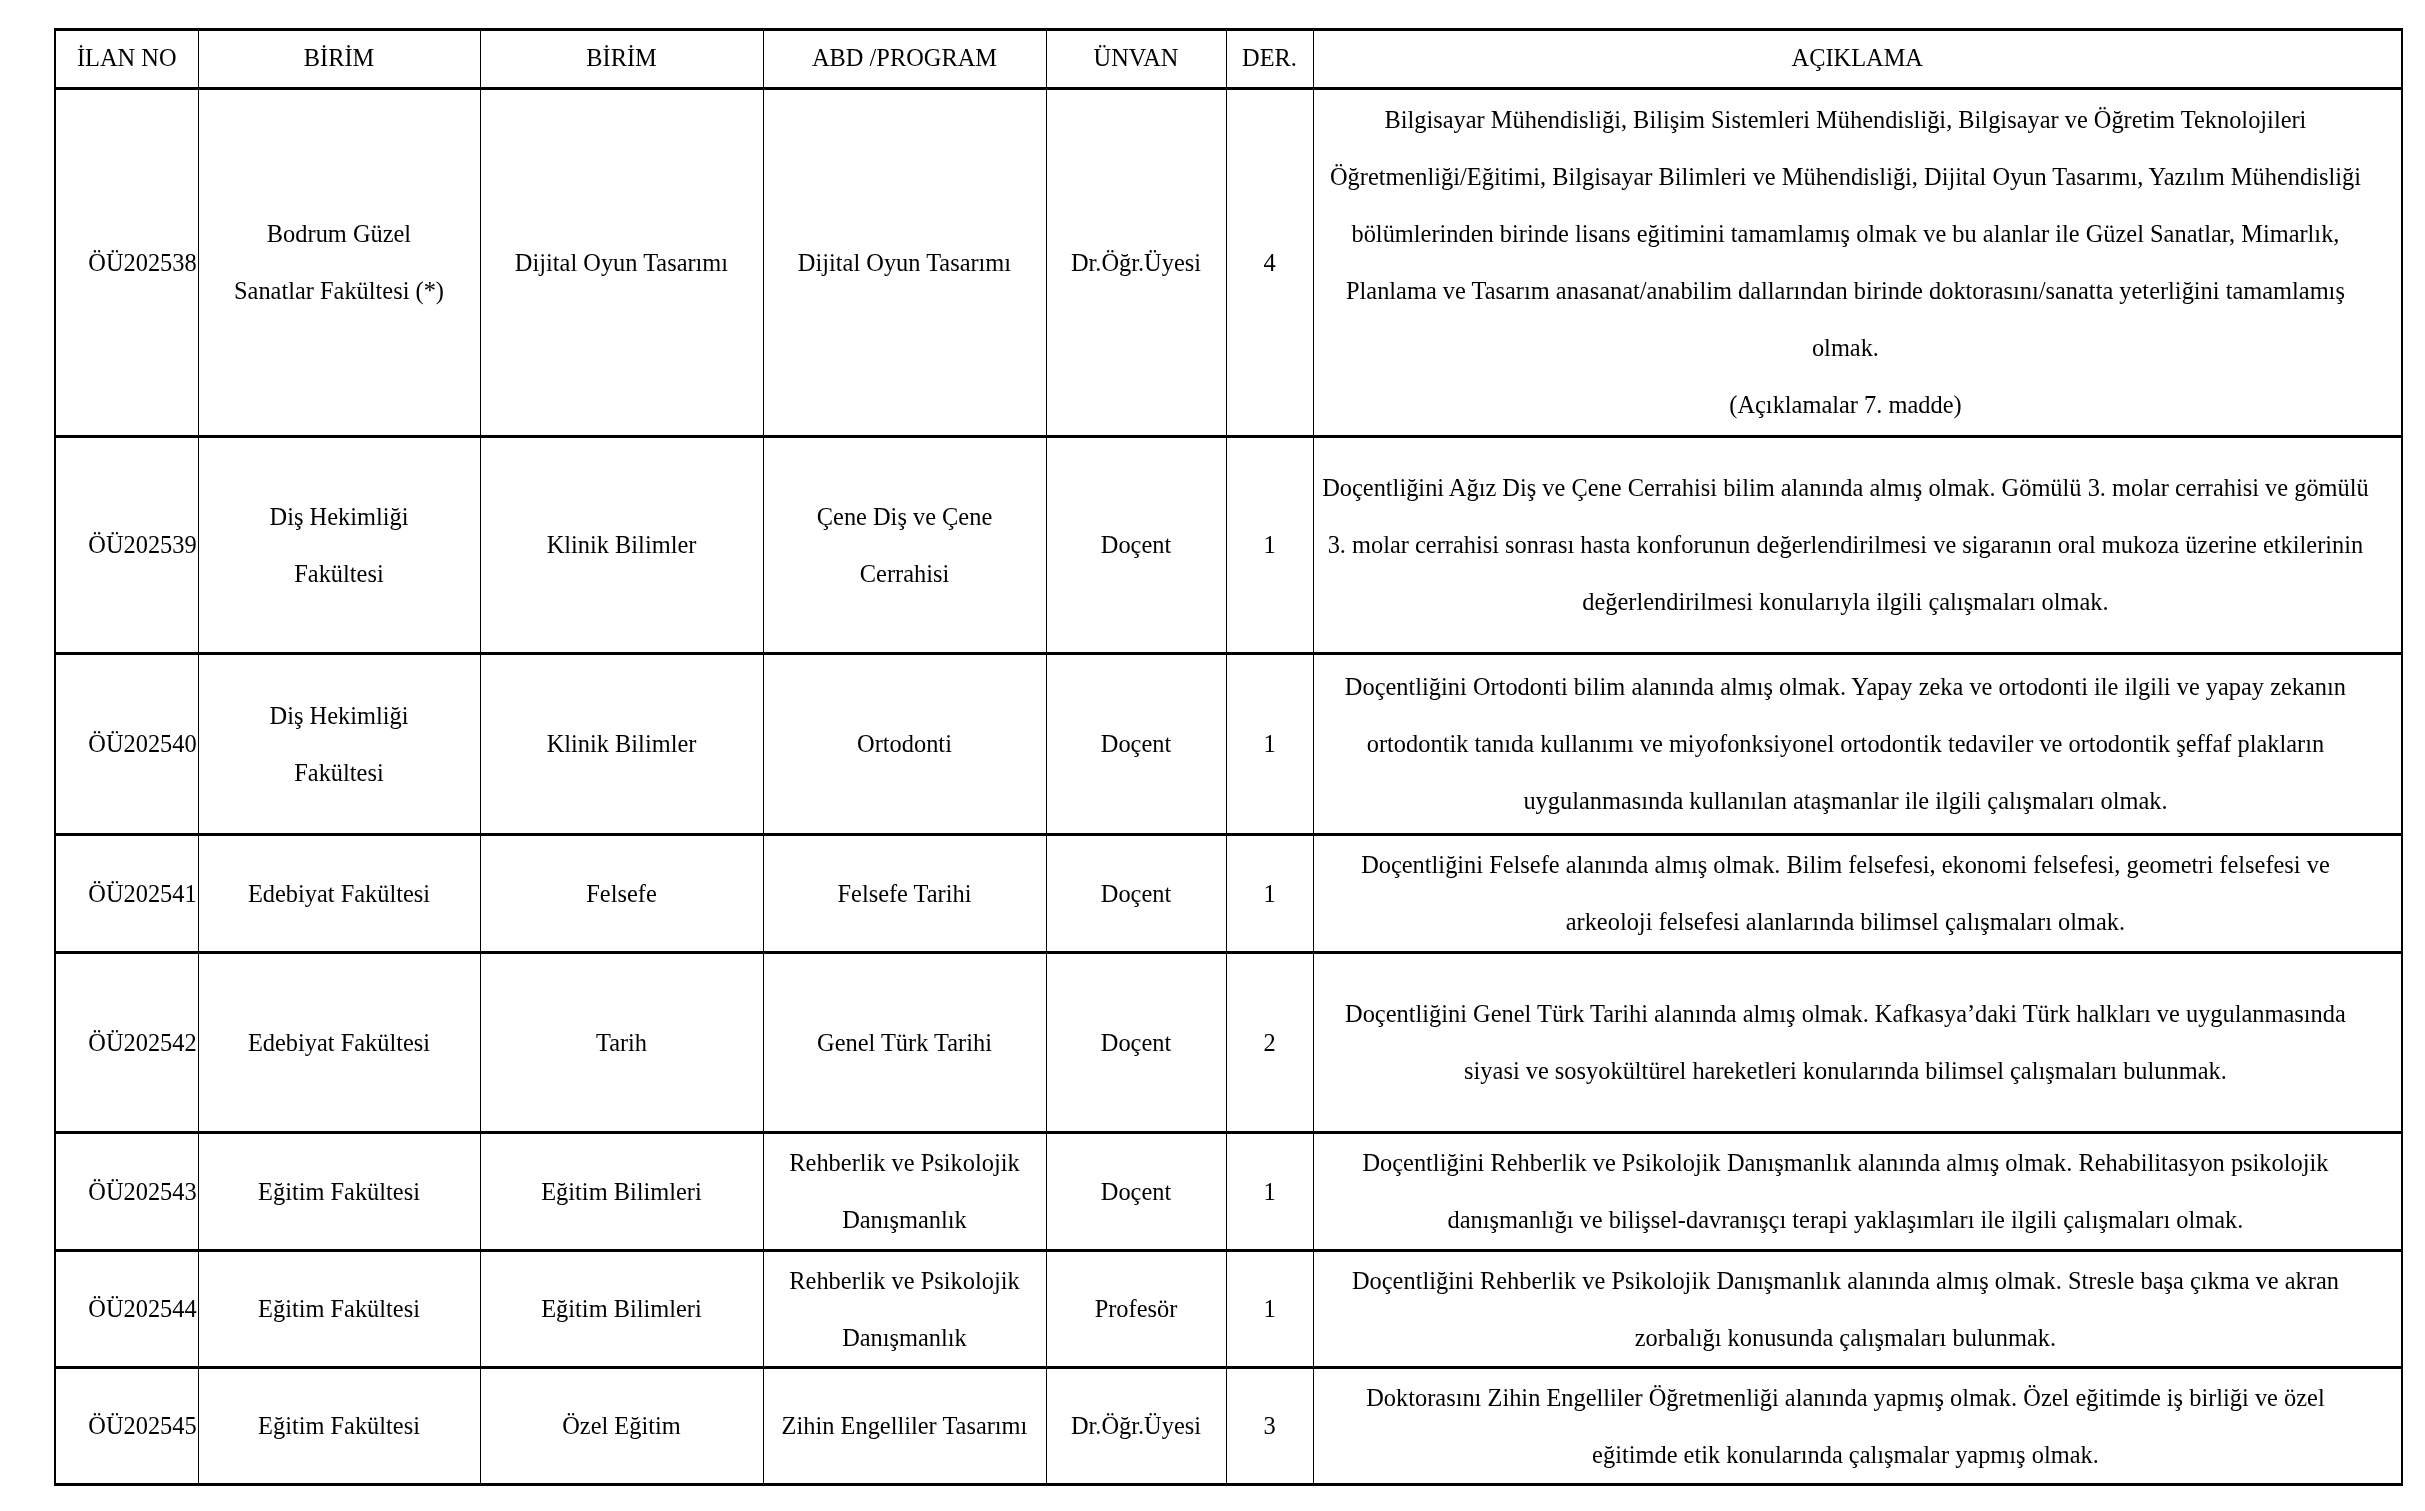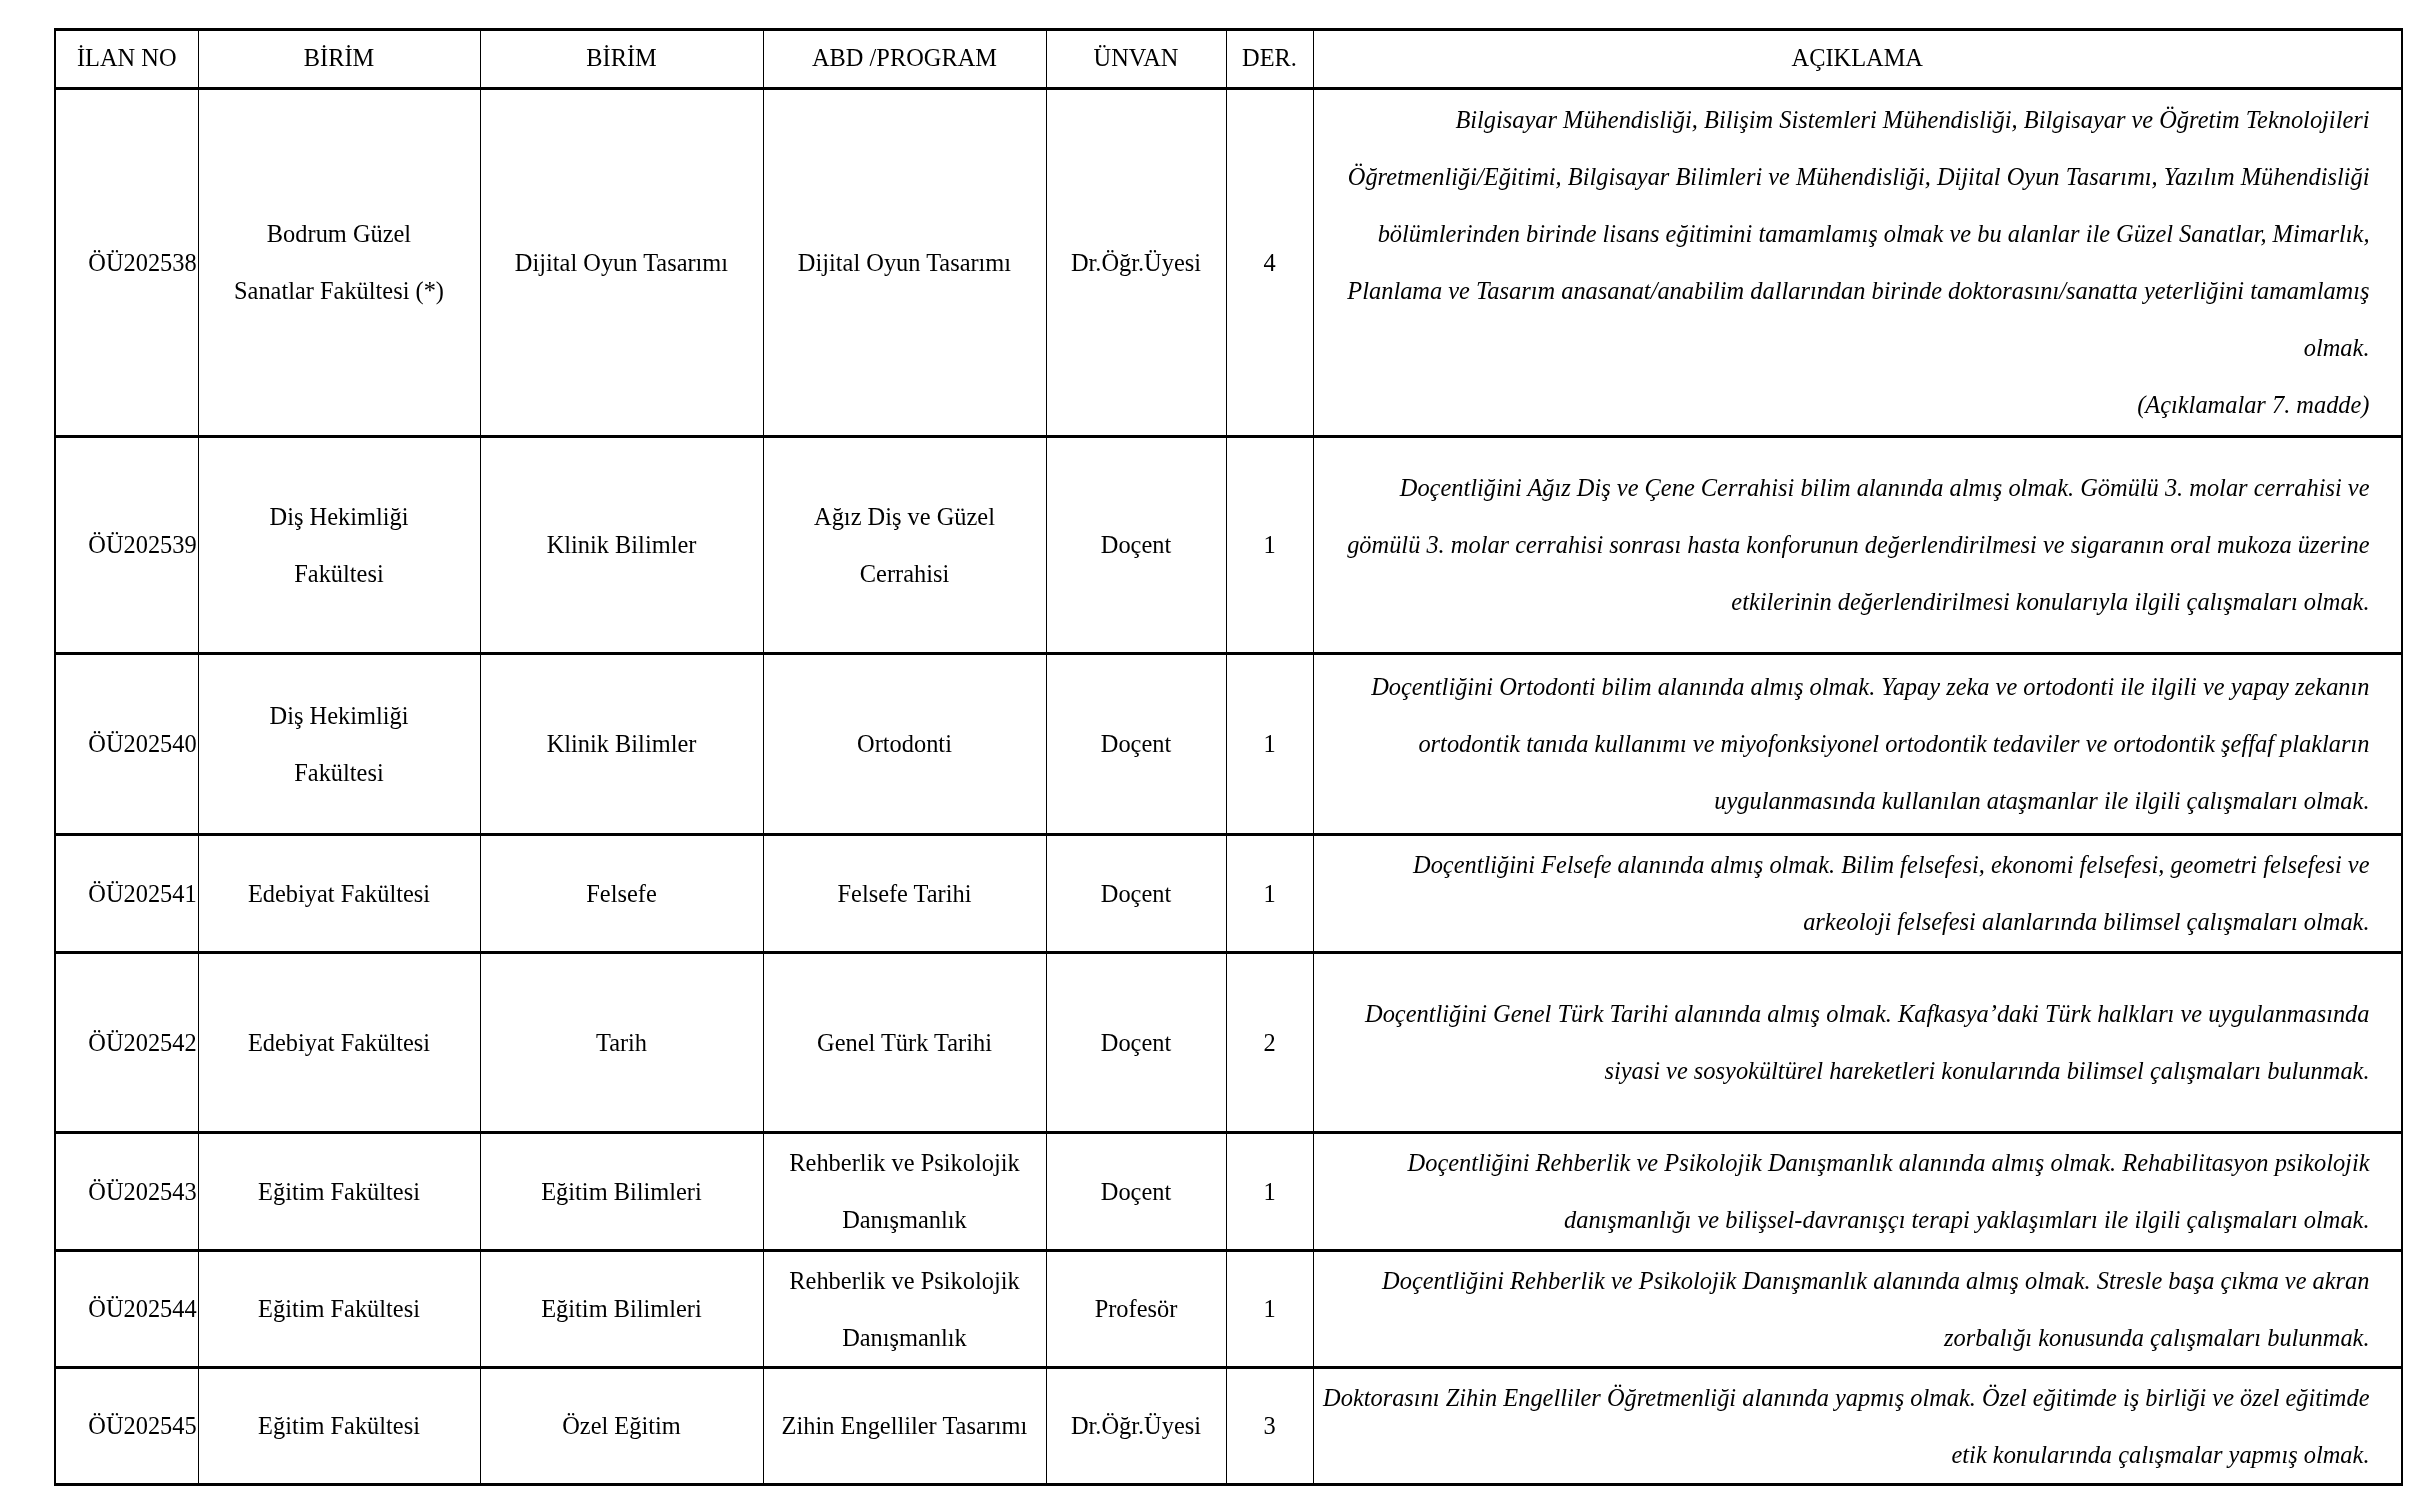--- a/index.html
+++ b/index.html
@@ -50,23 +50,22 @@
     line-height:57px;
     white-space:pre-line;
   }
   td.ilan{
     text-align:right;
     padding:0 0.8px 0 2.4px;
     white-space:nowrap;
   }
   td.abd{padding:0 1.6px;}
   td.aciklama{
-    text-align:right;
+    text-align:center;
     padding:0 31.5px 0 7.9px;
-    font-style:italic;
   }
   tr.r1{height:348px}
   tr.r2{height:217px}
   tr.r3{height:181px}
   tr.r4{height:118px}
   tr.r5{height:180px}
   tr.r6{height:118px}
   tr.r7{height:117px}
   tr.r8{height:116px}
 </style>
@@ -105,21 +104,21 @@
         <td>Dr.Öğr.Üyesi</td>
         <td>4</td>
         <td class="aciklama">Bilgisayar Mühendisliği, Bilişim Sistemleri Mühendisliği, Bilgisayar ve Öğretim Teknolojileri Öğretmenliği/Eğitimi, Bilgisayar Bilimleri ve Mühendisliği, Dijital Oyun Tasarımı, Yazılım Mühendisliği bölümlerinden birinde lisans eğitimini tamamlamış olmak ve bu alanlar ile Güzel Sanatlar, Mimarlık, Planlama ve Tasarım anasanat/anabilim dallarından birinde doktorasını/sanatta yeterliğini tamamlamış olmak.
 (Açıklamalar 7. madde)</td>
       </tr>
       <tr class="r2">
         <td class="ilan">ÖÜ202539</td>
         <td>Diş Hekimliği
 Fakültesi</td>
         <td>Klinik Bilimler</td>
-        <td class="abd">Ağız Diş ve Güzel
+        <td class="abd">Çene Diş ve Çene
 Cerrahisi</td>
         <td>Doçent</td>
         <td>1</td>
         <td class="aciklama">Doçentliğini Ağız Diş ve Çene Cerrahisi bilim alanında almış olmak. Gömülü 3. molar cerrahisi ve gömülü 3. molar cerrahisi sonrası hasta konforunun değerlendirilmesi ve sigaranın oral mukoza üzerine etkilerinin değerlendirilmesi konularıyla ilgili çalışmaları olmak.</td>
       </tr>
       <tr class="r3">
         <td class="ilan">ÖÜ202540</td>
         <td>Diş Hekimliği
 Fakültesi</td>
         <td>Klinik Bilimler</td>

